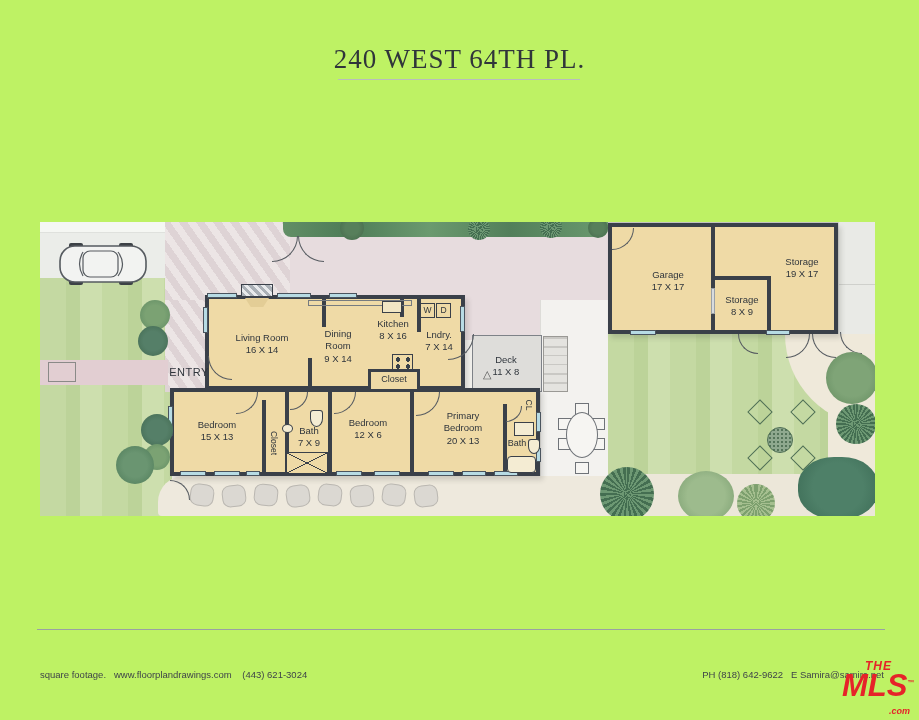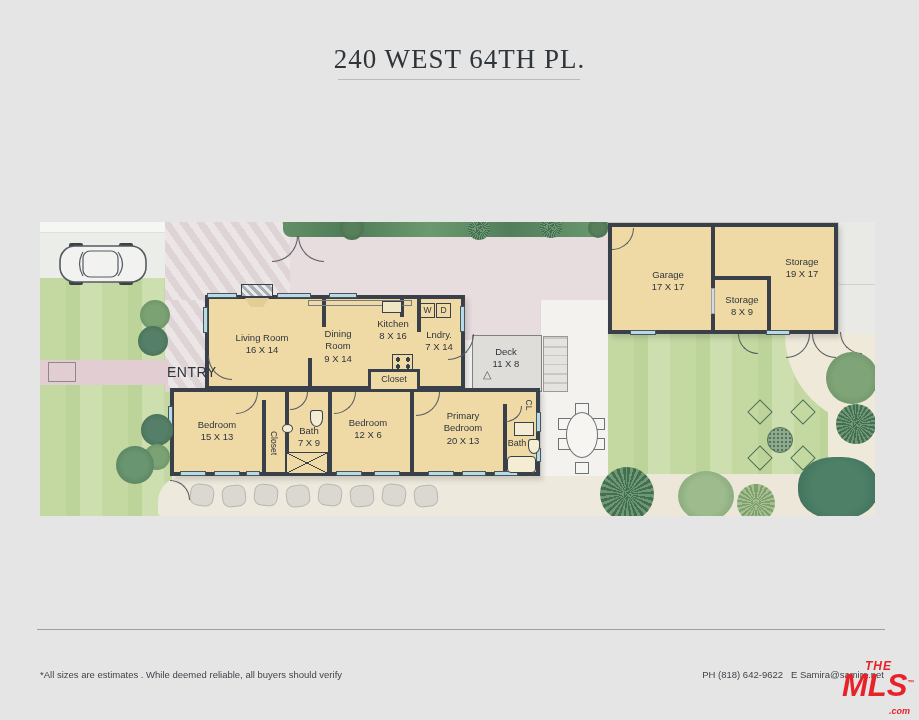--- a/index.html
+++ b/index.html
@@ -1,16 +1,16 @@
 <!DOCTYPE html>
 <html><head>
 <meta charset="utf-8">
 <style>
   html,body{margin:0;padding:0;background:#fff;}
-  #page{position:relative;width:919px;height:720px;background:#e5e5e5;overflow:hidden;
+  #page{position:relative;width:919px;height:720px;background:#bef264;overflow:hidden;
         font-family:"Liberation Sans",sans-serif;color:#2f353c;}
   
   .title{position:absolute;top:44px;left:0;width:100%;text-align:center;
          font-family:"Liberation Serif",serif;font-weight:400;font-size:27px;
          letter-spacing:1px;color:#30353a;margin:0;}
   .title-rule{position:absolute;top:79px;left:338px;width:242px;height:1px;background:#b9bcbe;}
   .subtitle{position:absolute;top:84px;left:0;width:100%;text-align:center;
             font-size:10.5px;letter-spacing:3.2px;color:#4b5157;white-space:pre;}
   
   .plan{position:absolute;left:40px;top:222px;width:835px;height:294px;overflow:hidden;
@@ -224,21 +224,21 @@
       <span class="nm">Kitchen</span>
         <span class="dm">8 X 16</span>
       </div>
     <div class="rlabel" style="left:399px;top:119px;width:44px;">
       <span class="nm">Lndry.</span>
         <span class="dm">7 X 14</span>
       </div>
     <div class="rlabel" style="left:354px;top:158px;width:50px;font-size:9px;">
       <span class="nm">Closet</span>
       </div>
-    <div class="rlabel" style="left:466px;top:136px;width:44px;">
+    <div class="rlabel" style="left:466px;top:144px;width:44px;">
       <span class="nm">Deck</span>
         <span class="dm">11 X 8</span>
       </div>
     <div class="rlabel" style="left:177px;top:209px;width:60px;">
       <span class="nm">Bedroom</span>
         <span class="dm">15 X 13</span>
       </div>
     <div class="rlabel vlabel" style="left:233px;top:221px;">
       <span>Closet</span></div>
     <div class="rlabel" style="left:269px;top:215px;width:36px;">
@@ -263,27 +263,26 @@
         <span class="dm">17 X 17</span>
       </div>
     <div class="rlabel" style="left:702px;top:84px;width:54px;">
       <span class="nm">Storage</span>
         <span class="dm">8 X 9</span>
       </div>
     <div class="rlabel" style="left:762px;top:46px;width:56px;">
       <span class="nm">Storage</span>
         <span class="dm">19 X 17</span>
       </div>
-    <div class="rlabel" style="left:149px;top:150px;width:44px;font-size:14px;letter-spacing:0.5px;">
+    <div class="rlabel" style="left:149px;top:150px;width:44px;font-size:11px;letter-spacing:0.5px;">
       <span>ENTRY</span></div>
   </div>
 
   <div class="footer-rule"></div>
   <div class="foot foot-left">
-    <div>*All sizes are estimates . While deemed reliable, all buyers should verify</div>
     <div>square footage.   www.floorplandrawings.com    (443) 621-3024</div>
   </div>
   <div class="foot foot-right">
     <div>PH (818) 642-9622   E Samira@samira.net</div>
   </div>
   <div class="mls">
     <span class="the">THE</span>
     <span class="big"><span>MLS</span><span class="tm">™</span></span>
     <span class="com">.com</span>
   </div>

